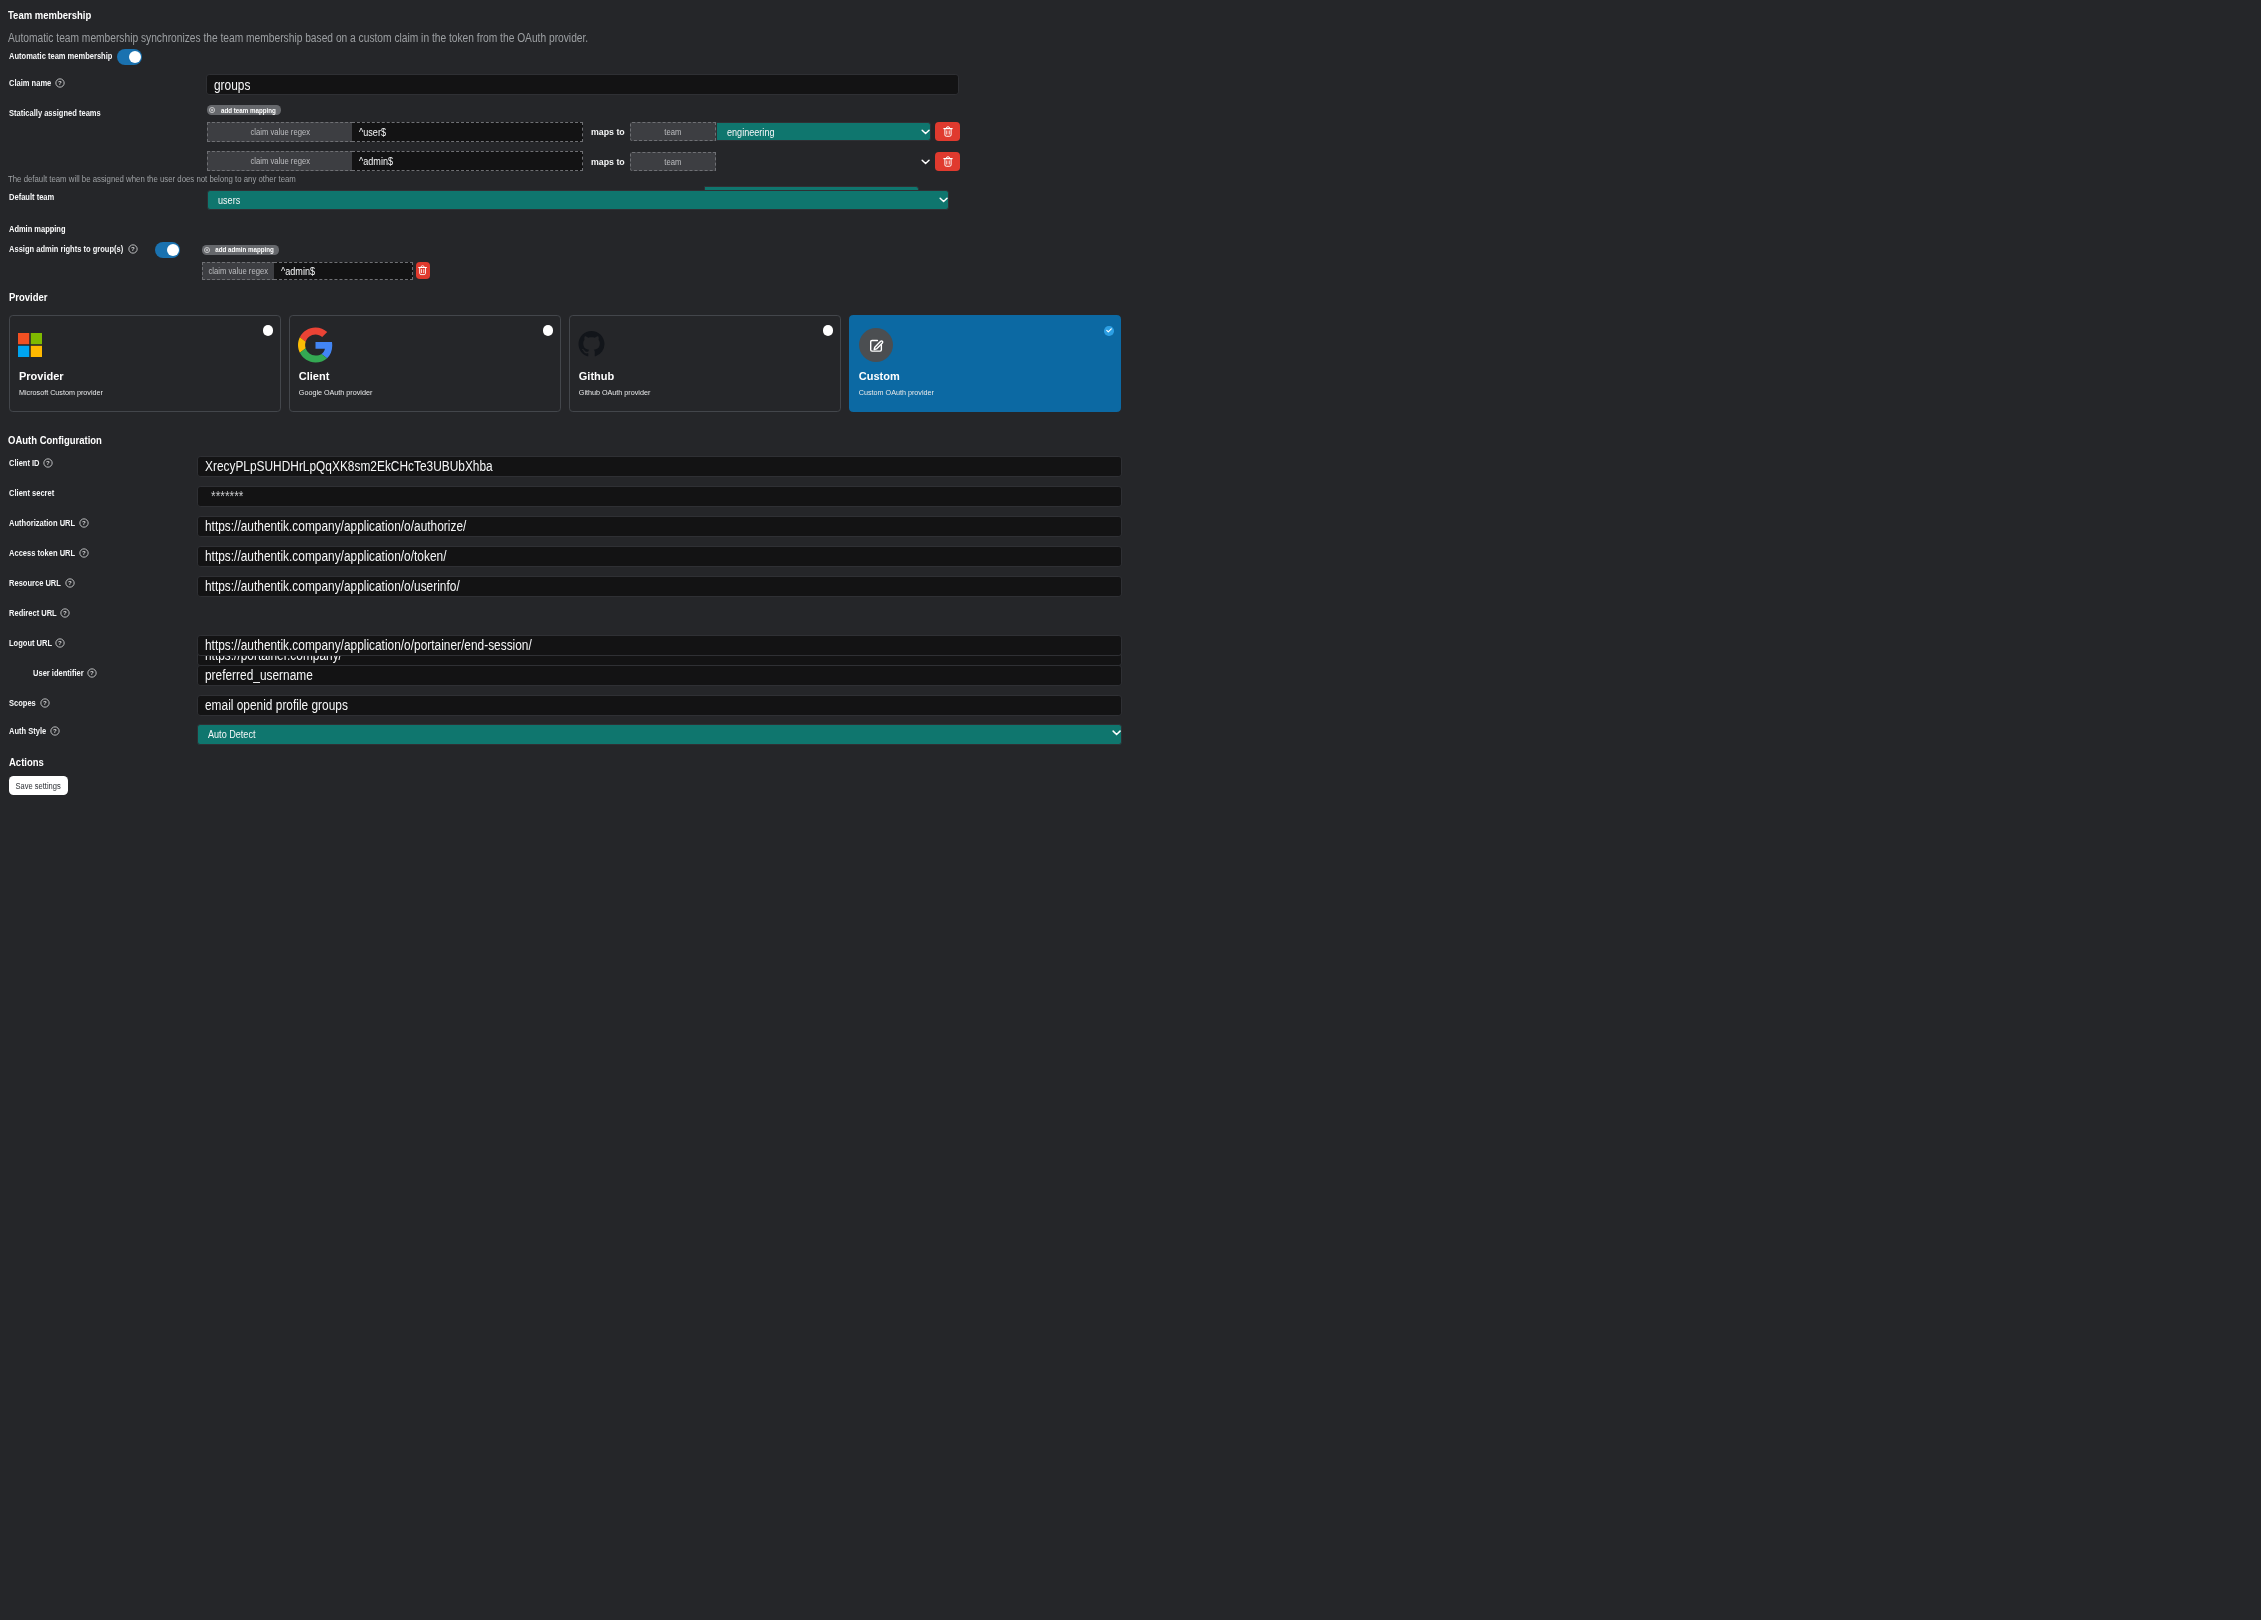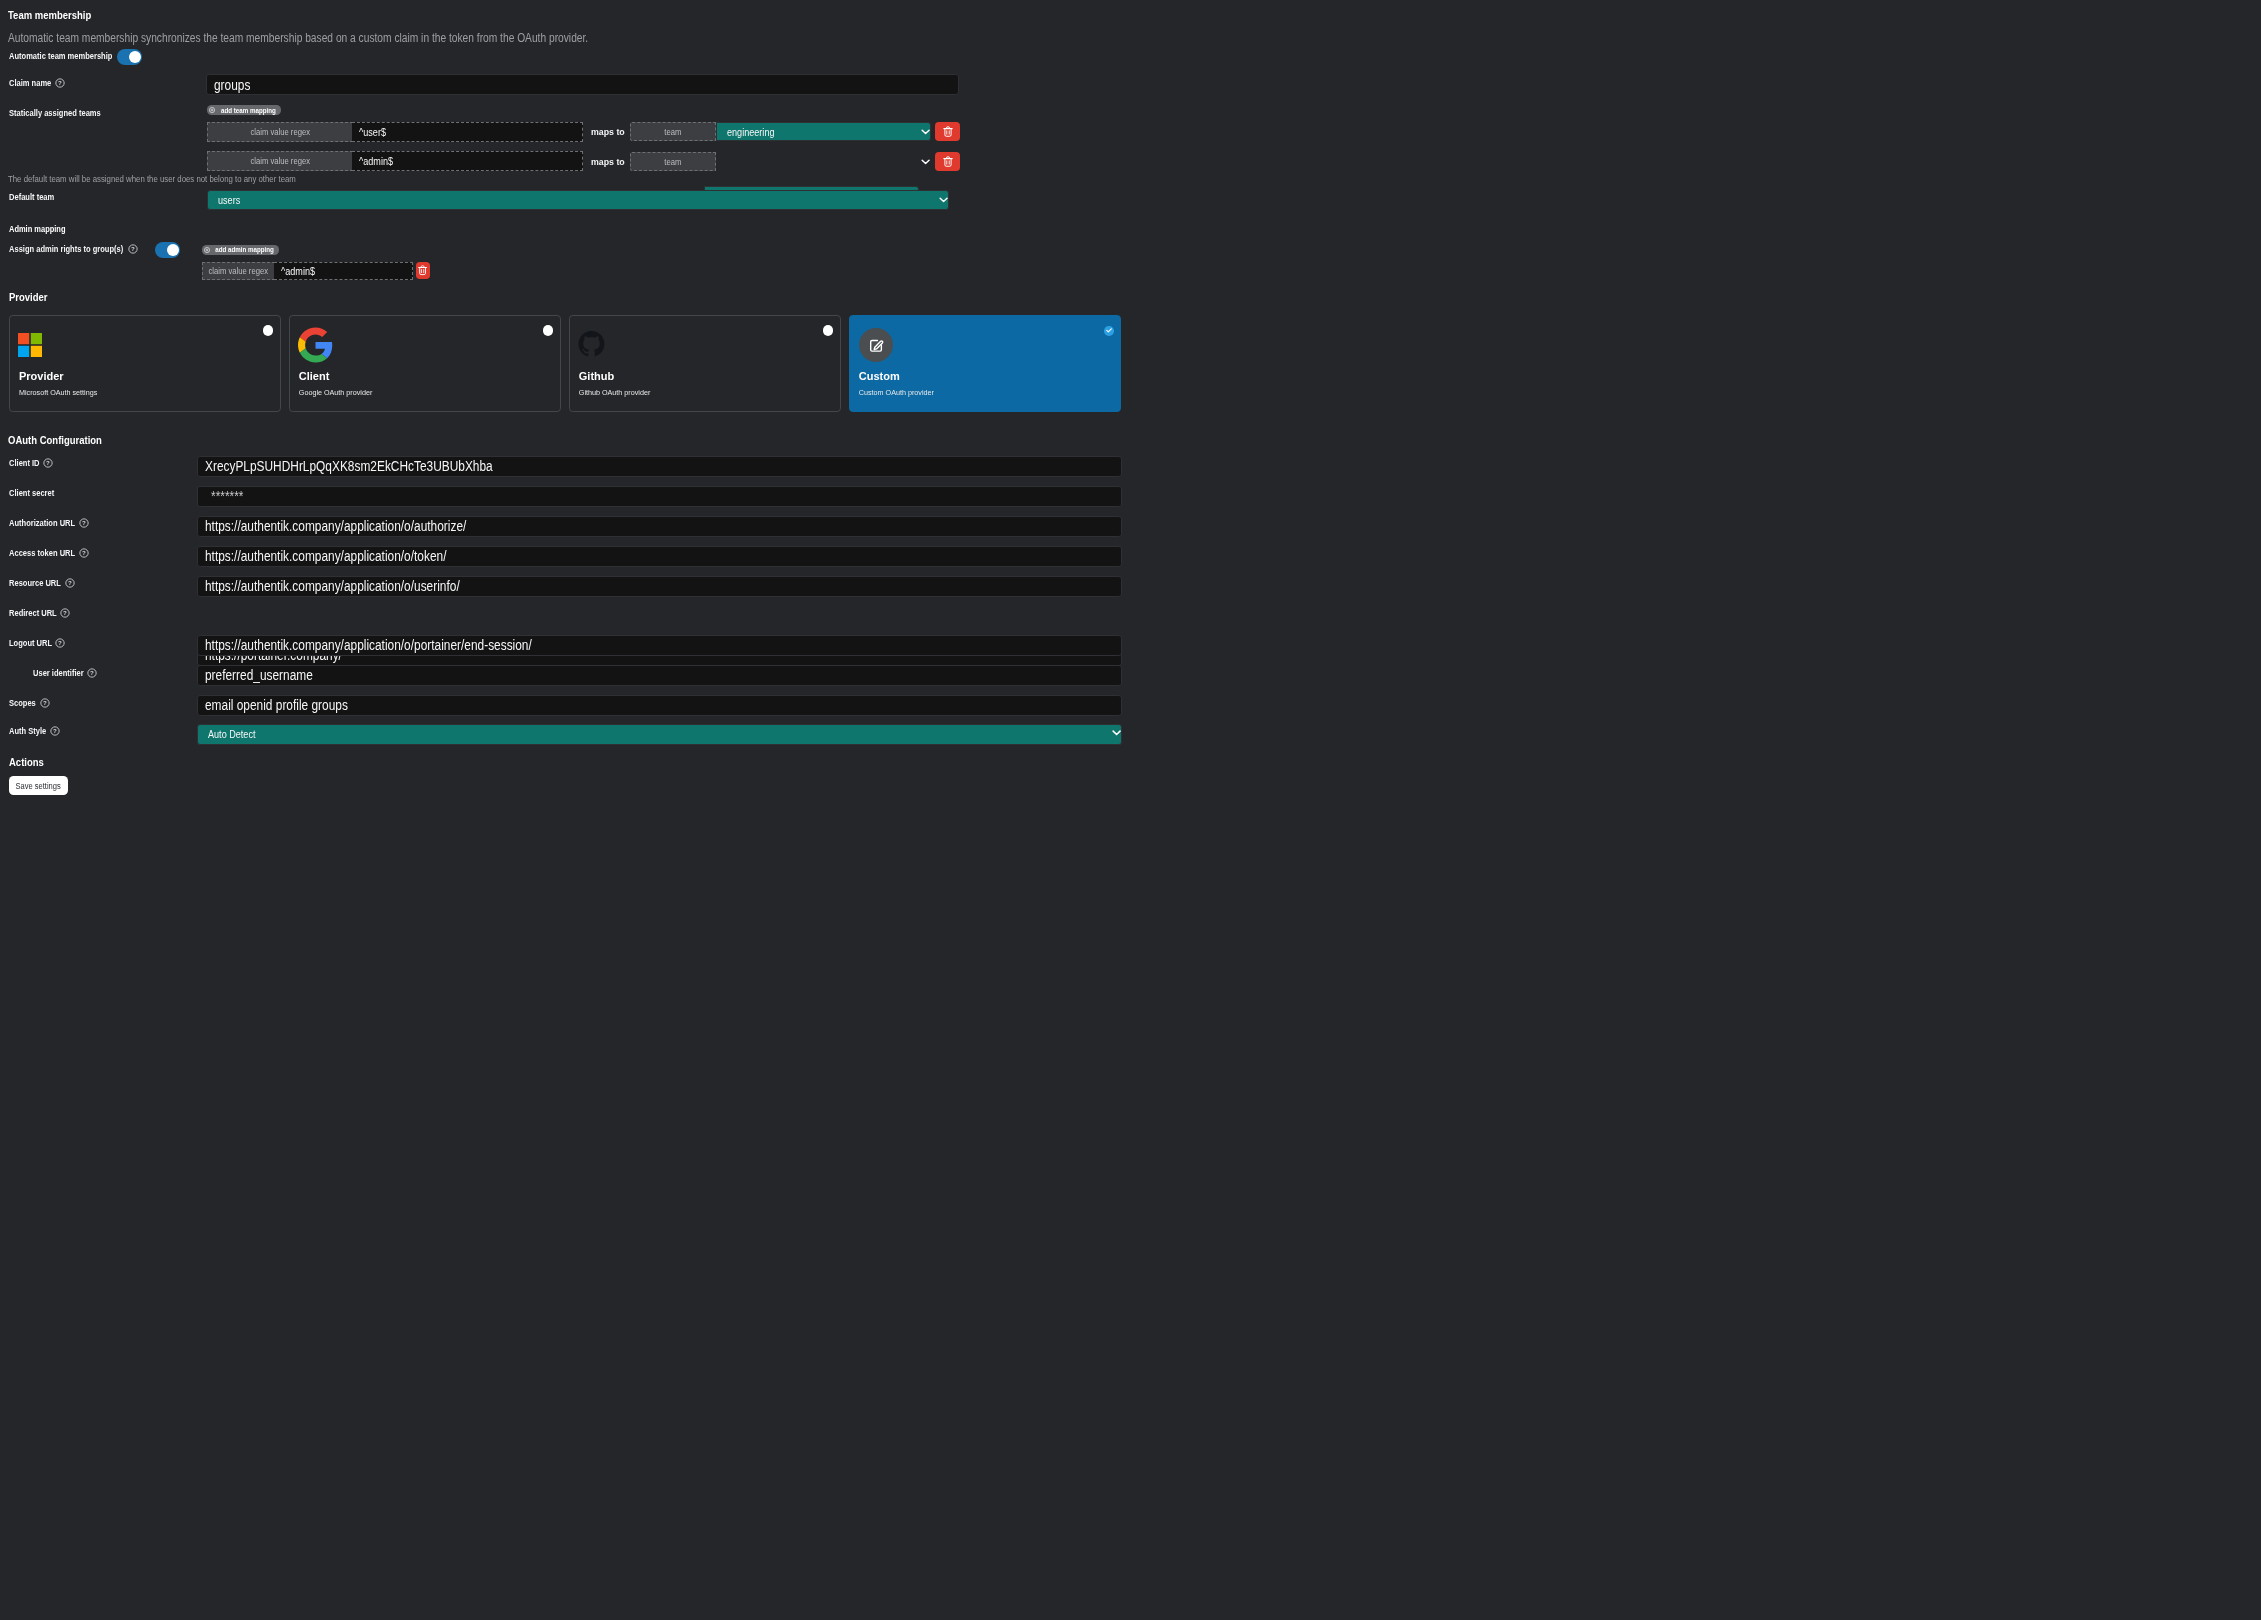--- a/index.html
+++ b/index.html
@@ -162,21 +162,21 @@
 <div class="h1" style="left:8.5px; top:292px;"><span class="t">Provider</span></div>
 
 <div class="tile" style="left:9.2px;">
   <svg style="position:absolute; left:8px; top:17px;" width="24" height="24" viewBox="0 0 31 31">
     <rect x="0" y="0" width="14.5" height="14.5" fill="#f25022"></rect>
         <rect x="16.5" y="0" width="14.5" height="14.5" fill="#7fba00"></rect>
     <rect x="0" y="16.5" width="14.5" height="14.5" fill="#00a4ef"></rect>
         <rect x="16.5" y="16.5" width="14.5" height="14.5" fill="#ffb900"></rect>
   </svg>
   <div class="ttl">Provider</div>
-  <div class="dsc">Microsoft OAuth settings</div>
+  <div class="dsc">Microsoft Custom provider</div>
   <div class="radio" style="left:253px;"></div>
 </div>
 
 <div class="tile" style="left:289px;">
   <svg style="position:absolute; left:8.4px; top:10.7px;" width="35" height="36" viewBox="0 0 48 48">
     <path fill="#EA4335" d="M24 9.5c3.54 0 6.71 1.22 9.21 3.6l6.85-6.85C35.9 2.38 30.47 0 24 0 14.62 0 6.51 5.38 2.56 13.22l7.98 6.19C12.43 13.72 17.74 9.5 24 9.5z"></path>
     <path fill="#4285F4" d="M46.98 24.55c0-1.57-.15-3.09-.38-4.55H24v9.02h12.94c-.58 2.96-2.26 5.48-4.78 7.18l7.73 6c4.51-4.18 7.09-10.36 7.09-17.65z"></path>
     <path fill="#FBBC05" d="M10.53 28.59c-.48-1.45-.76-2.99-.76-4.59s.27-3.14.76-4.59l-7.98-6.19C.92 16.46 0 20.12 0 24c0 3.88.92 7.54 2.56 10.78l7.97-6.19z"></path>
     <path fill="#34A853" d="M24 48c6.48 0 11.93-2.13 15.89-5.81l-7.73-6c-2.15 1.45-4.92 2.3-8.16 2.3-6.26 0-11.57-4.22-13.47-9.91l-7.98 6.19C6.51 42.62 14.62 48 24 48z"></path>
   </svg>

